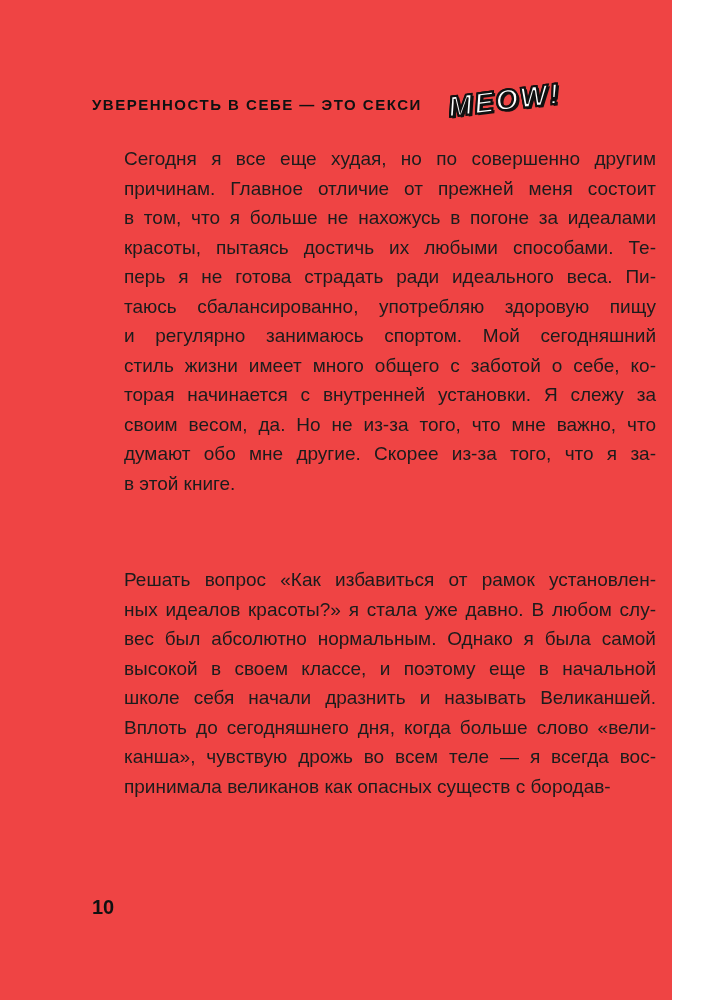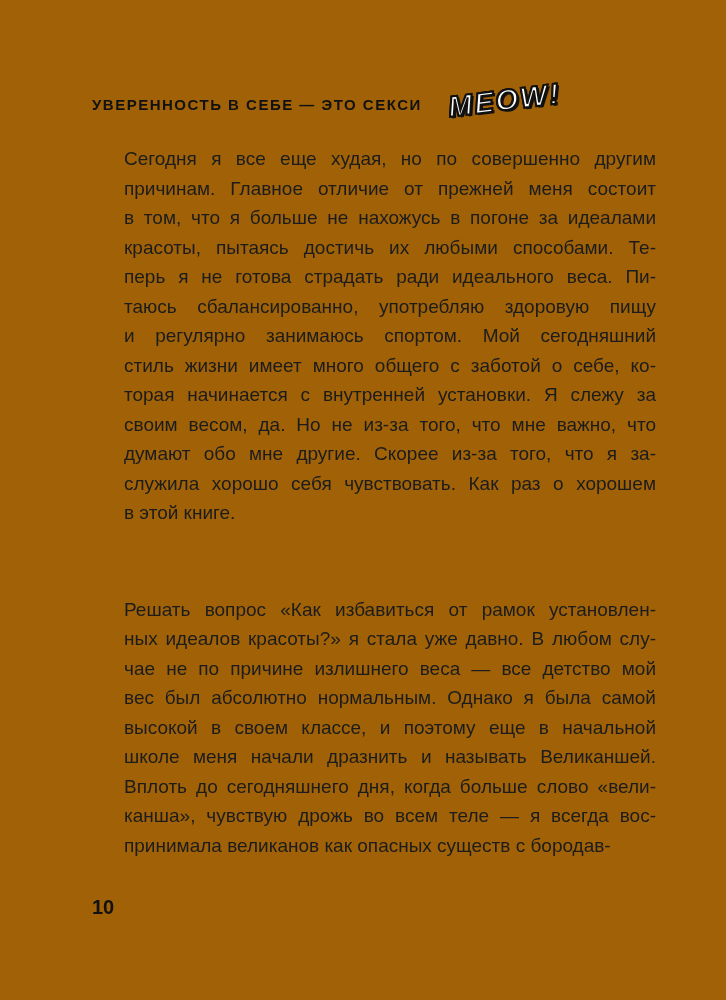--- a/index.html
+++ b/index.html
@@ -6,23 +6,23 @@
   html, body {
     width: 726px;
     height: 1000px;
     background: #ffffff;
     font-family: "Liberation Sans", sans-serif;
     color: #1c1c1c;
     overflow: hidden;
   }
   .page {
     position: relative;
-    width: 726px;
+    width: 672px;
     height: 1000px;
-    background: #a16207;
+    background: #ef4444;
   }
   .header {
     position: absolute;
     left: 92px;
     top: 84px;
     width: 560px;
     display: flex;
     align-items: center;
     gap: 26px;
   }
@@ -99,30 +99,28 @@
         <div class="line">причинам. Главное отличие от прежней меня состоит</div>
         <div class="line">в том, что я больше не нахожусь в погоне за идеалами</div>
         <div class="line">красоты, пытаясь достичь их любыми способами. Те-</div>
         <div class="line">перь я не готова страдать ради идеального веса. Пи-</div>
         <div class="line">таюсь сбалансированно, употребляю здоровую пищу</div>
         <div class="line">и регулярно занимаюсь спортом. Мой сегодняшний</div>
         <div class="line">стиль жизни имеет много общего с заботой о себе, ко-</div>
         <div class="line">торая начинается с внутренней установки. Я слежу за</div>
         <div class="line">своим весом, да. Но не из-за того, что мне важно, что</div>
         <div class="line">думают обо мне другие. Скорее из-за того, что я за-</div>
-        <div class="line">служила хорошо себя чувствовать. Как раз о хорошем</div>
         <div class="line last">в этой книге.</div>
       </div>
     <div class="paragraph">
         <div class="line">Решать вопрос «Как избавиться от рамок установлен-</div>
         <div class="line">ных идеалов красоты?» я стала уже давно. В любом слу-</div>
-        <div class="line">чае не по причине излишнего веса — все детство мой</div>
         <div class="line">вес был абсолютно нормальным. Однако я была самой</div>
         <div class="line">высокой в своем классе, и поэтому еще в начальной</div>
-        <div class="line">школе меня начали дразнить и называть Великаншей.</div>
+        <div class="line">школе себя начали дразнить и называть Великаншей.</div>
         <div class="line">Вплоть до сегодняшнего дня, когда больше слово «вели-</div>
         <div class="line">канша», чувствую дрожь во всем теле — я всегда вос-</div>
         <div class="line last">принимала великанов как опасных существ с бородав-</div>
       </div>
   </div>
 
   <div class="footer">
     <span class="page-number">10</span>
   </div>
 

